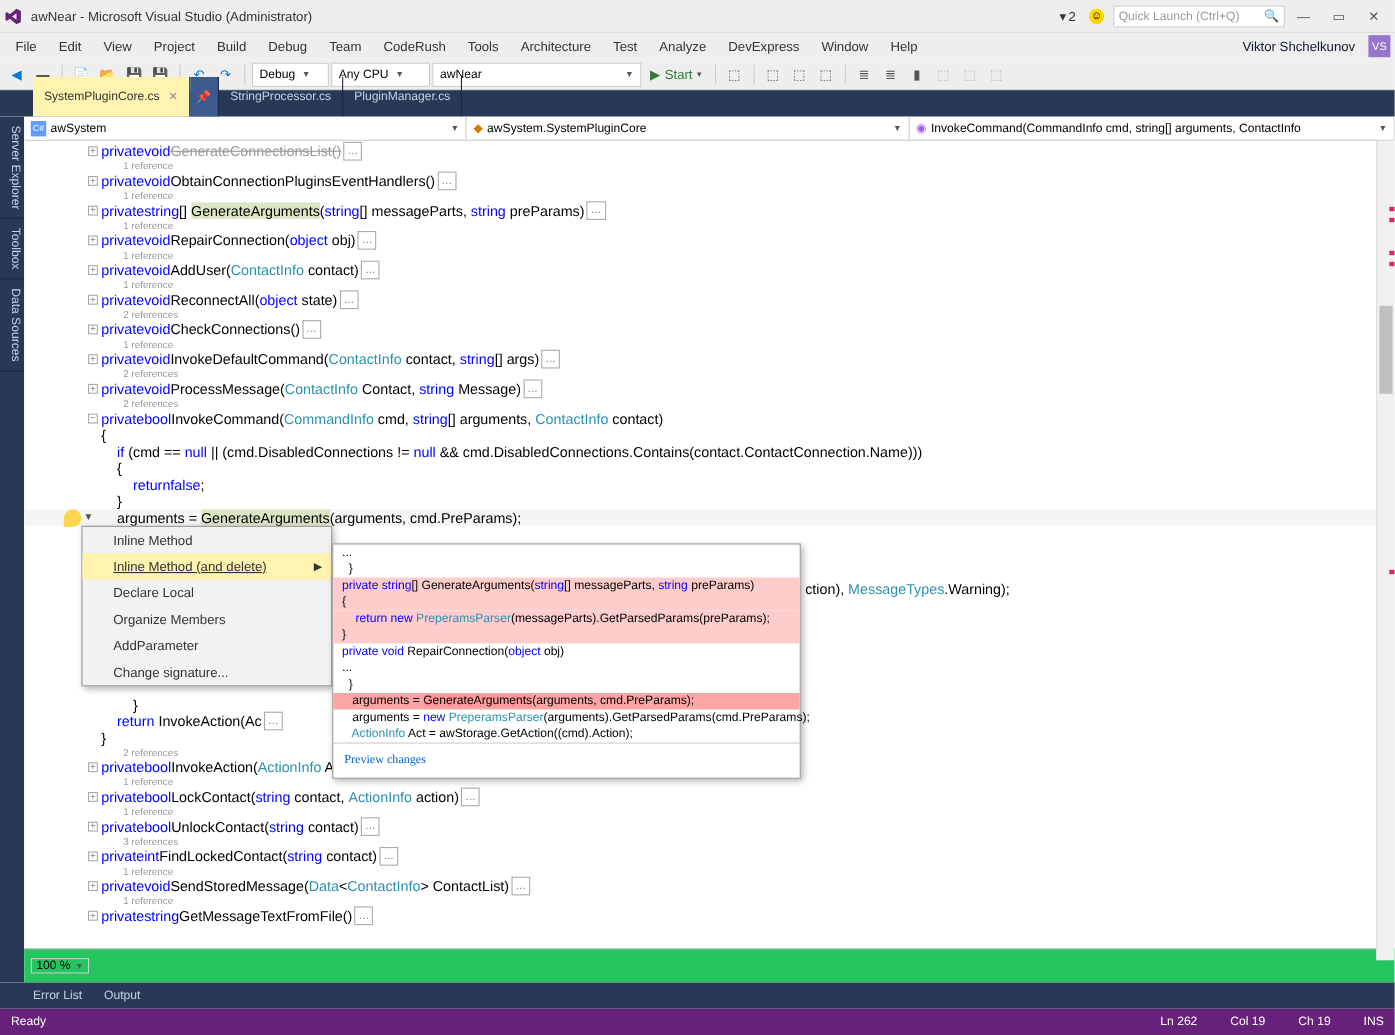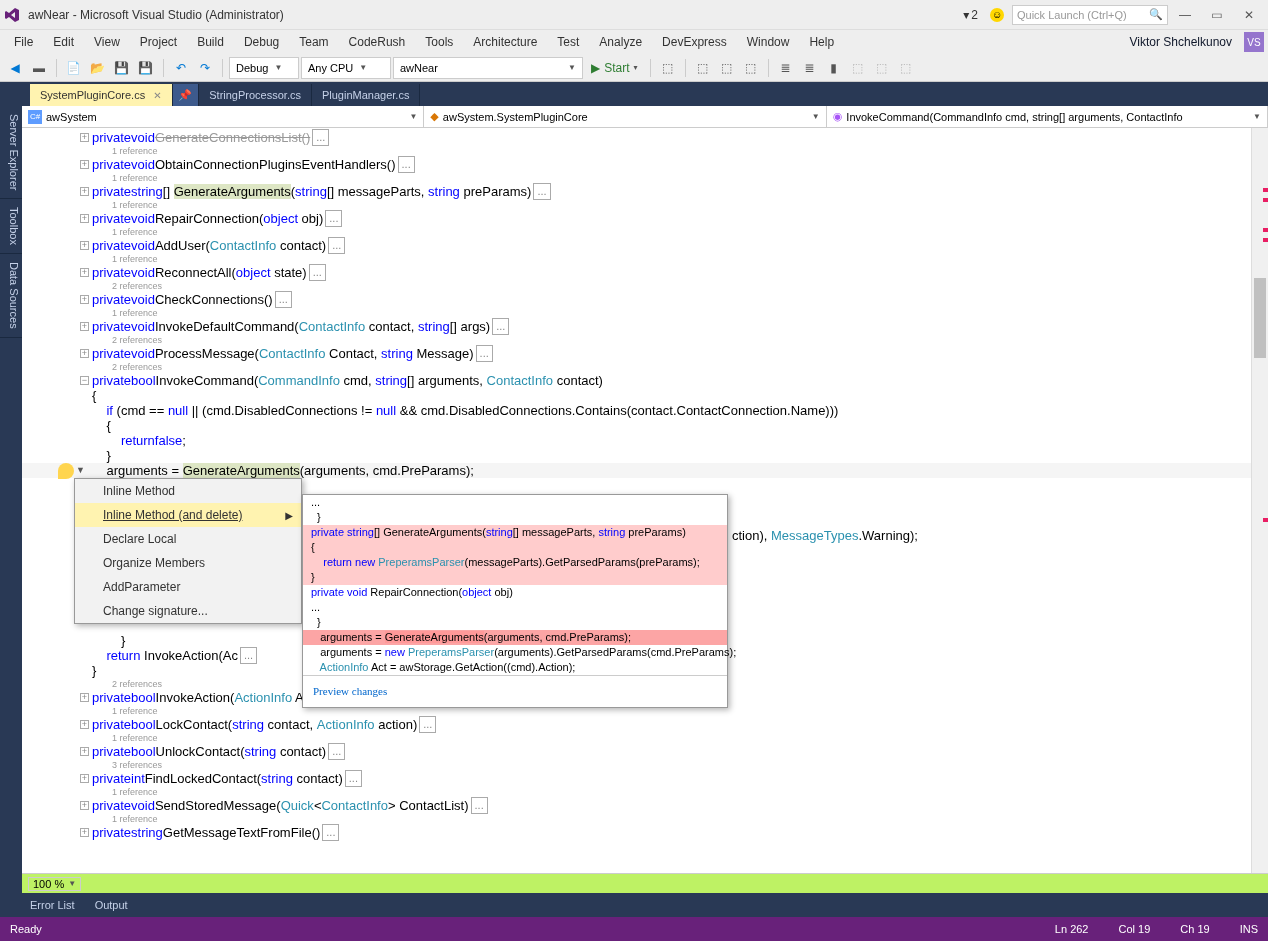--- a/index.html
+++ b/index.html
@@ -15,21 +15,21 @@
 .menubar { height: 24px; background: #eee; display: flex; align-items: center; padding: 0 4px; }
 .menubar .menu-item { padding: 0 10px; color: #333; cursor: pointer; }
 .menubar .user { margin-left: auto; padding-right: 6px; color: #0f172a; }
 .menubar .user-badge { width: 20px; height: 20px; background: #9575cd; color:#fff; display:flex; align-items:center; justify-content:center; font-size:10px; margin-left:6px;}
 .toolbar { height: 28px; background: #eee; display: flex; align-items: center; padding: 0 4px; border-bottom: 1px solid #ccc; gap:2px;}
 .toolbar .tb-btn { width: 22px; height: 22px; display: flex; align-items: center; justify-content: center; color: #555; }
 .toolbar .tb-sep { width: 1px; height: 18px; background: #ccc; margin: 0 4px; }
 .toolbar .tb-combo { height: 22px; border: 1px solid #ccc; background: #fff; display: flex; align-items: center; padding: 0 6px; font-size: 11px; gap:6px;}
 .toolbar .tb-start { color: #2e7d32; display:flex; align-items:center; gap:4px; padding:0 6px;}
 .tab-strip { height: 24px; background: #293955; display: flex; align-items: flex-end; padding-left: 30px; }
-.tab { height: 22px; padding: 0 10px; display: flex; align-items: center; font-size: 11px; color: #c5d1e8; border-right: 1px solid #1a2940;}
+.tab { height: 36px; padding: 0 10px; display: flex; align-items: center; font-size: 11px; color: #c5d1e8; border-right: 1px solid #1a2940;}
 .tab.active { background: #fff3b0; color: #333; }
 .tab.pinned { background: #3d5a8c; min-width:auto; padding:0 6px;}
 .tab .x { margin-left: 8px; color: #888; font-size:10px;}
 .main-area { flex: 1; display: flex; position: relative; overflow: hidden; }
 .left-tools { width: 22px; background: #293955; display: flex; flex-direction: column; }
 .left-tools .tool { writing-mode: vertical-rl; color: #c5d1e8; padding: 8px 2px; font-size: 11px; text-align:center; border-bottom:1px solid #1a2940;}
 .editor-zone { flex: 1; display: flex; flex-direction: column; background: #fff; }
 .nav-combo-bar { height: 22px; display: flex; border-bottom: 1px solid #ccc; }
 .nav-combo-bar .nc { flex: 1; border-right: 1px solid #ccc; display: flex; align-items: center; padding: 0 6px; font-size: 11px; gap:4px; overflow:hidden; white-space:nowrap;}
 .nav-combo-bar .nc:last-child { flex: 1.1; }
@@ -47,21 +47,21 @@
 .bulb-arrow{position:absolute; left:54px; color:#555; font-size:9px;}
 .refactor-menu { position: absolute; left: 52px; top: 350px; width: 228px; background: #f2f2f2; border: 1px solid #999; box-shadow: 2px 2px 6px rgba(0,0,0,0.3); z-index:10;}
 .refactor-menu .rm-item { height: 24px; display: flex; align-items: center; padding: 0 10px 0 28px; font-size: 12px; color:#333; position:relative;}
 .refactor-menu .rm-item.hov { background: #fff3b0; text-decoration: underline; }
 .refactor-menu .rm-item .arrow { position:absolute; right:8px; font-size:10px;}
 .preview-panel { position: absolute; left: 280px; top: 366px; width: 426px; background: #fff; border: 1px solid #999; box-shadow: 2px 2px 6px rgba(0,0,0,0.3); font-family: Consolas, monospace; font-size: 11px; z-index:10;}
 .preview-panel .pv-line { padding: 0 8px; line-height: 15px; white-space: pre; }
 .preview-panel .del { background: #ffcccc; }
 .preview-panel .add { background: #fca5a5; }
 .preview-panel .link { color: #0066cc; padding: 8px 10px; border-top:1px solid #ccc; cursor:pointer; font-family:'Segoe UI';}
-.zoom-bar { height: 20px; border-top: 1px solid #ccc; display: flex; align-items: center; padding: 4px 6px; font-size: 11px; background:#bef264;}
+.zoom-bar { height: 20px; border-top: 1px solid #ccc; display: flex; align-items: center; padding: 15px 6px; font-size: 11px; background:#22c55e;}
 .zoom-bar .combo{border:1px solid #ccc; padding:0 4px; display:flex; align-items:center; gap:4px;}
 .bottom-tabs { height: 24px; background: #293955; display: flex; align-items: center; padding-left: 20px; }
 .bottom-tabs .bt { color: #c5d1e8; padding: 0 10px; font-size: 11px; }
 .statusbar { height: 24px; background: #68217a; color: #fff; display: flex; align-items: center; padding: 0 10px; font-size: 11px; }
 .statusbar .sb-r { margin-left: auto; display:flex; gap:30px;}
 .drop-arrow{font-size:8px;color:#555;}
 .scrollbar-v{position:absolute; right:0; top:22px; bottom:20px; width:17px; background:#f0f0f0; border-left:1px solid #ddd;}
 .scrollbar-v .thumb{position:absolute; left:2px; right:2px; top:150px; height:80px; background:#c0c0c0;}
 .scrollbar-v .mark{position:absolute; right:0; width:5px; height:4px; background:#e91e63;}
 </style>
@@ -217,21 +217,21 @@
       <div class="code-line">    <span>}</span></div>
       <div class="ref">2 references</div>
       <div class="code-line"><span class="outline">+</span>    <span class="kw">private</span> <span class="kw">bool</span> <span>InvokeAction(</span><span class="tp">ActionInfo</span><span> Act, </span><span class="kw">string</span><span>[] arguments, </span><span class="tp">ContactInfo</span><span> contact)</span><span class="box">...</span></div>
       <div class="ref">1 reference</div>
       <div class="code-line"><span class="outline">+</span>    <span class="kw">private</span> <span class="kw">bool</span> <span>LockContact(</span><span class="kw">string</span><span> contact, </span><span class="tp">ActionInfo</span><span> action)</span><span class="box">...</span></div>
       <div class="ref">1 reference</div>
       <div class="code-line"><span class="outline">+</span>    <span class="kw">private</span> <span class="kw">bool</span> <span>UnlockContact(</span><span class="kw">string</span><span> contact)</span><span class="box">...</span></div>
       <div class="ref">3 references</div>
       <div class="code-line"><span class="outline">+</span>    <span class="kw">private</span> <span class="kw">int</span> <span>FindLockedContact(</span><span class="kw">string</span><span> contact)</span><span class="box">...</span></div>
       <div class="ref">1 reference</div>
-      <div class="code-line"><span class="outline">+</span>    <span class="kw">private</span> <span class="kw">void</span> <span>SendStoredMessage(</span><span class="tp">Quick</span><span>&lt;</span><span class="tp">ContactInfo</span><span>&gt; ContactList)</span><span class="box">...</span></div>
+      <div class="code-line"><span class="outline">+</span>    <span class="kw">private</span> <span class="kw">void</span> <span>SendStoredMessage(</span><span class="tp">Data</span><span>&lt;</span><span class="tp">ContactInfo</span><span>&gt; ContactList)</span><span class="box">...</span></div>
       <div class="ref">1 reference</div>
       <div class="code-line"><span class="outline">+</span>    <span class="kw">private</span> <span class="kw">string</span> <span>GetMessageTextFromFile()</span><span class="box">...</span></div>
 
       <div class="refactor-menu">
         <div class="rm-item">Inline Method</div>
         <div class="rm-item hov">
             <span>Inline Method (and delete)</span>
             <span class="arrow">▶</span>
           </div>
         <div class="rm-item">Declare Local</div>

